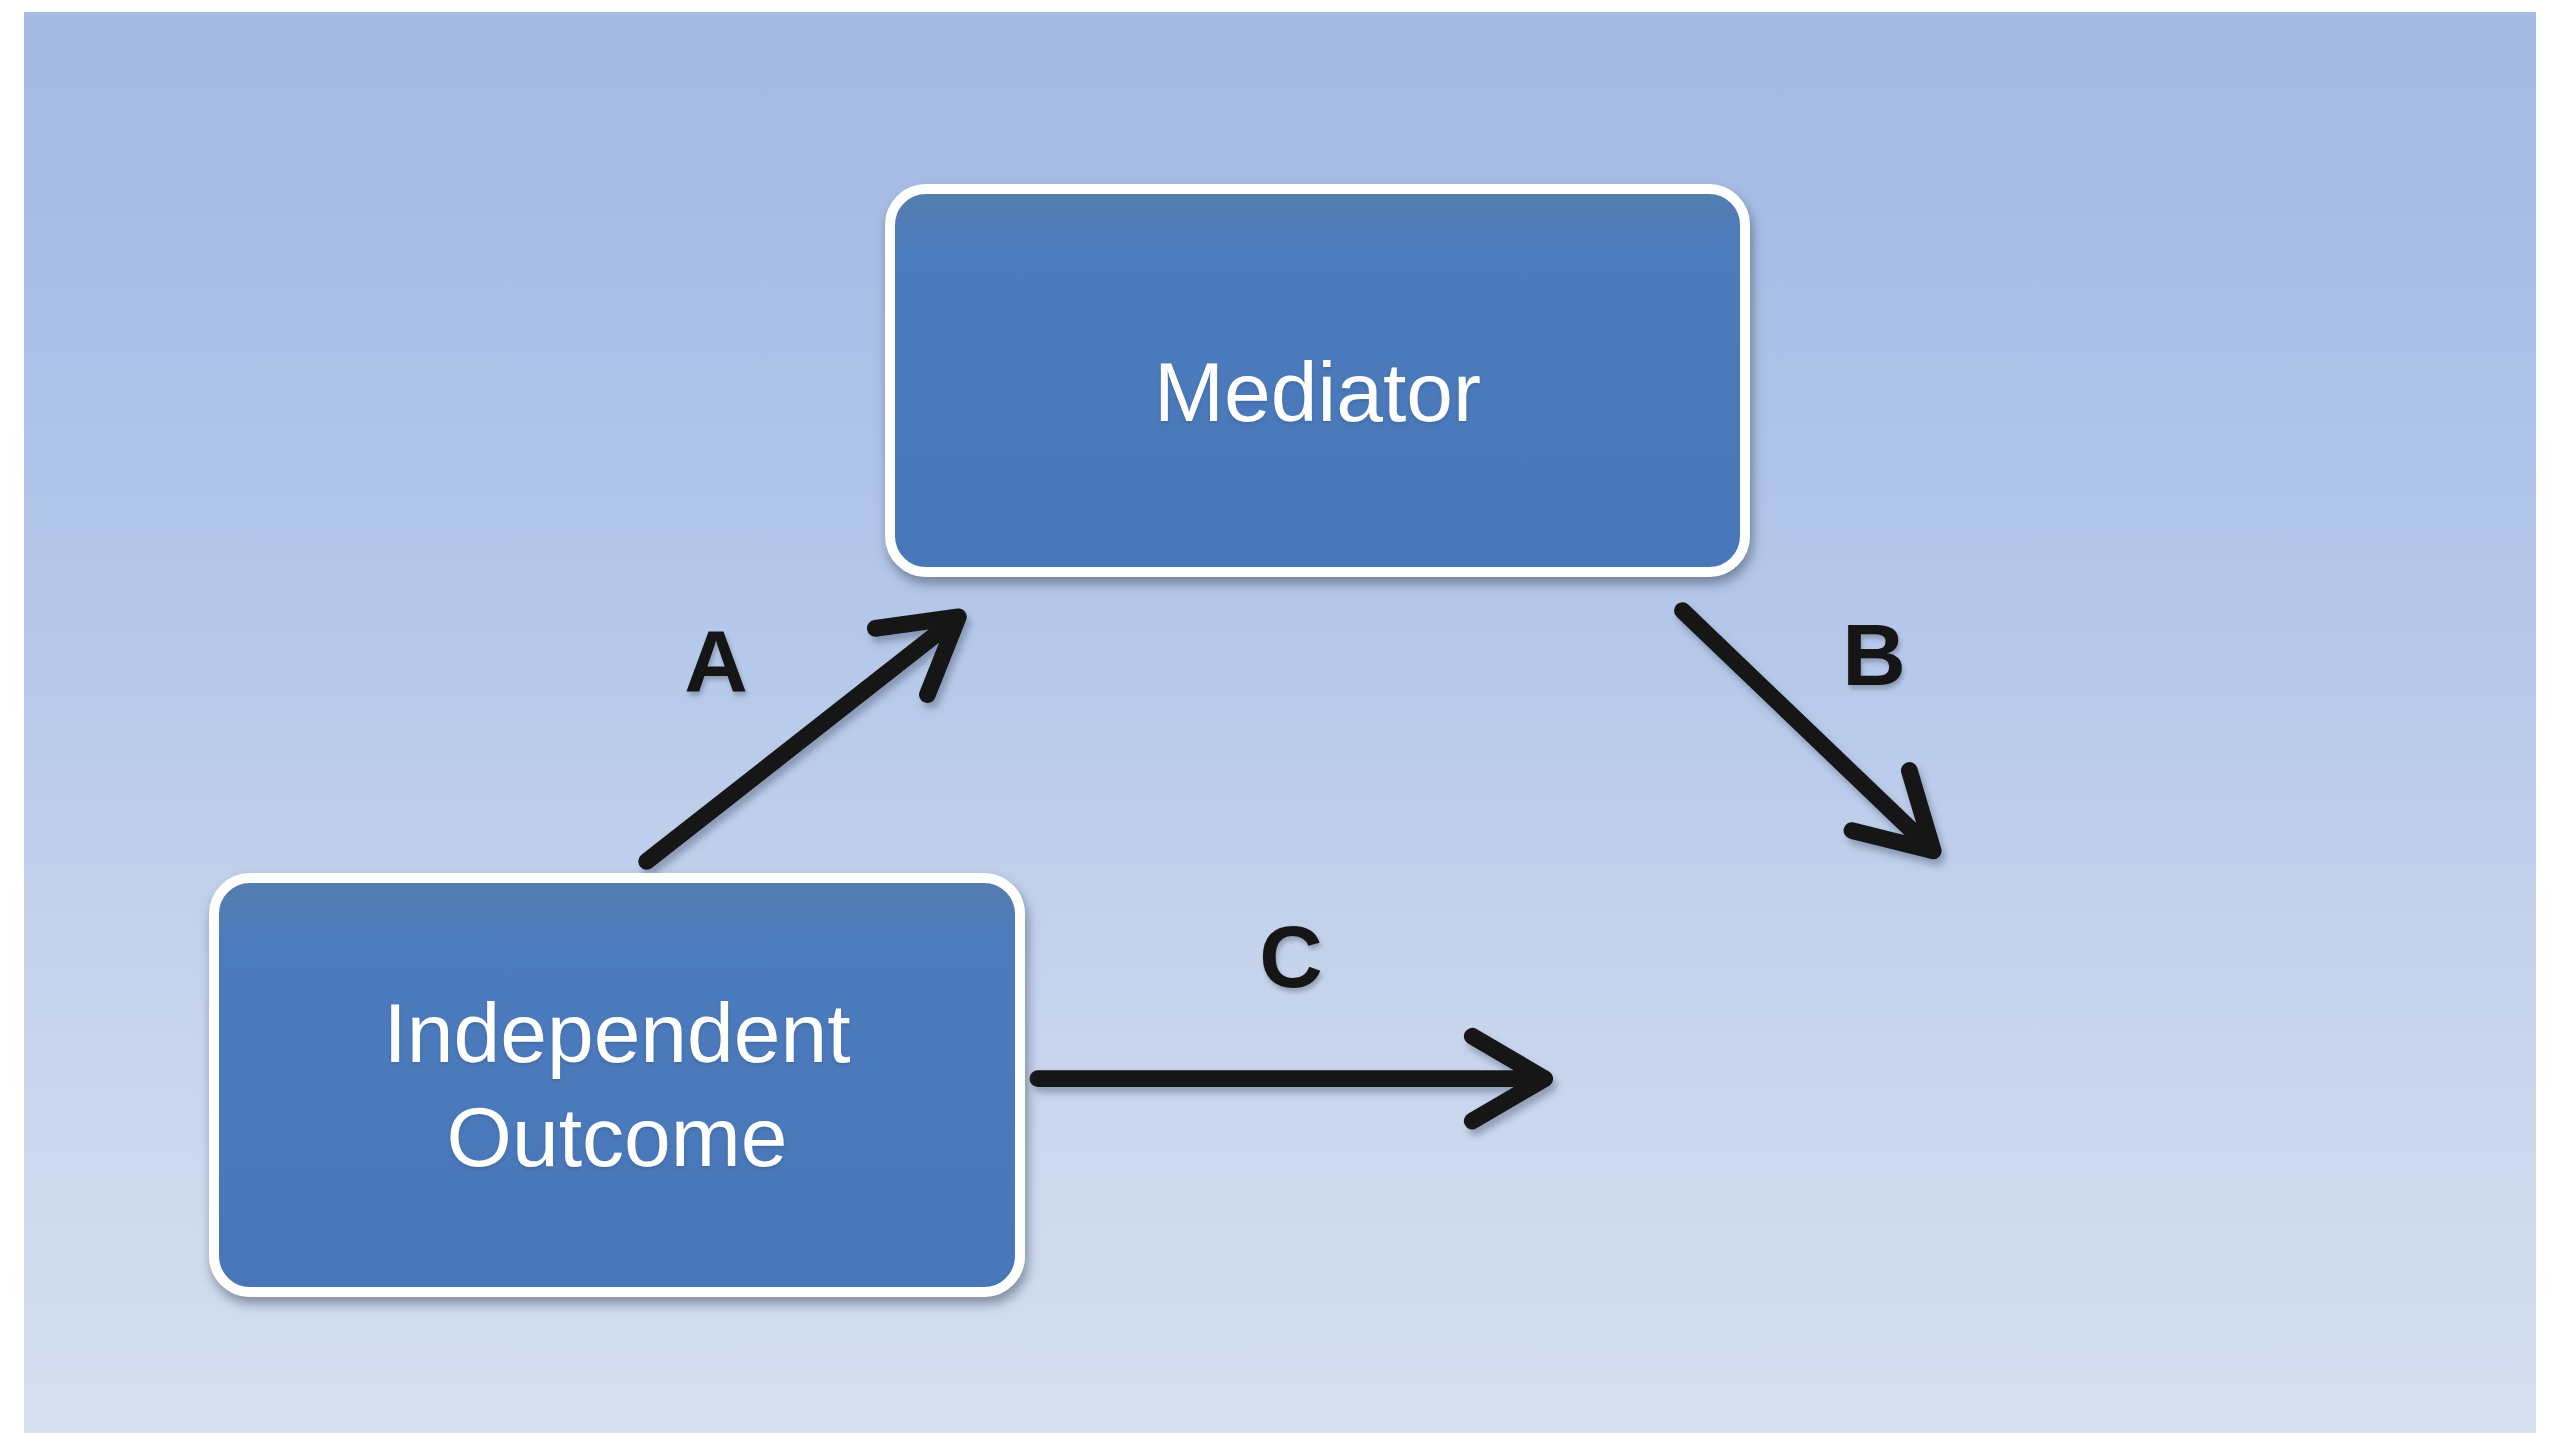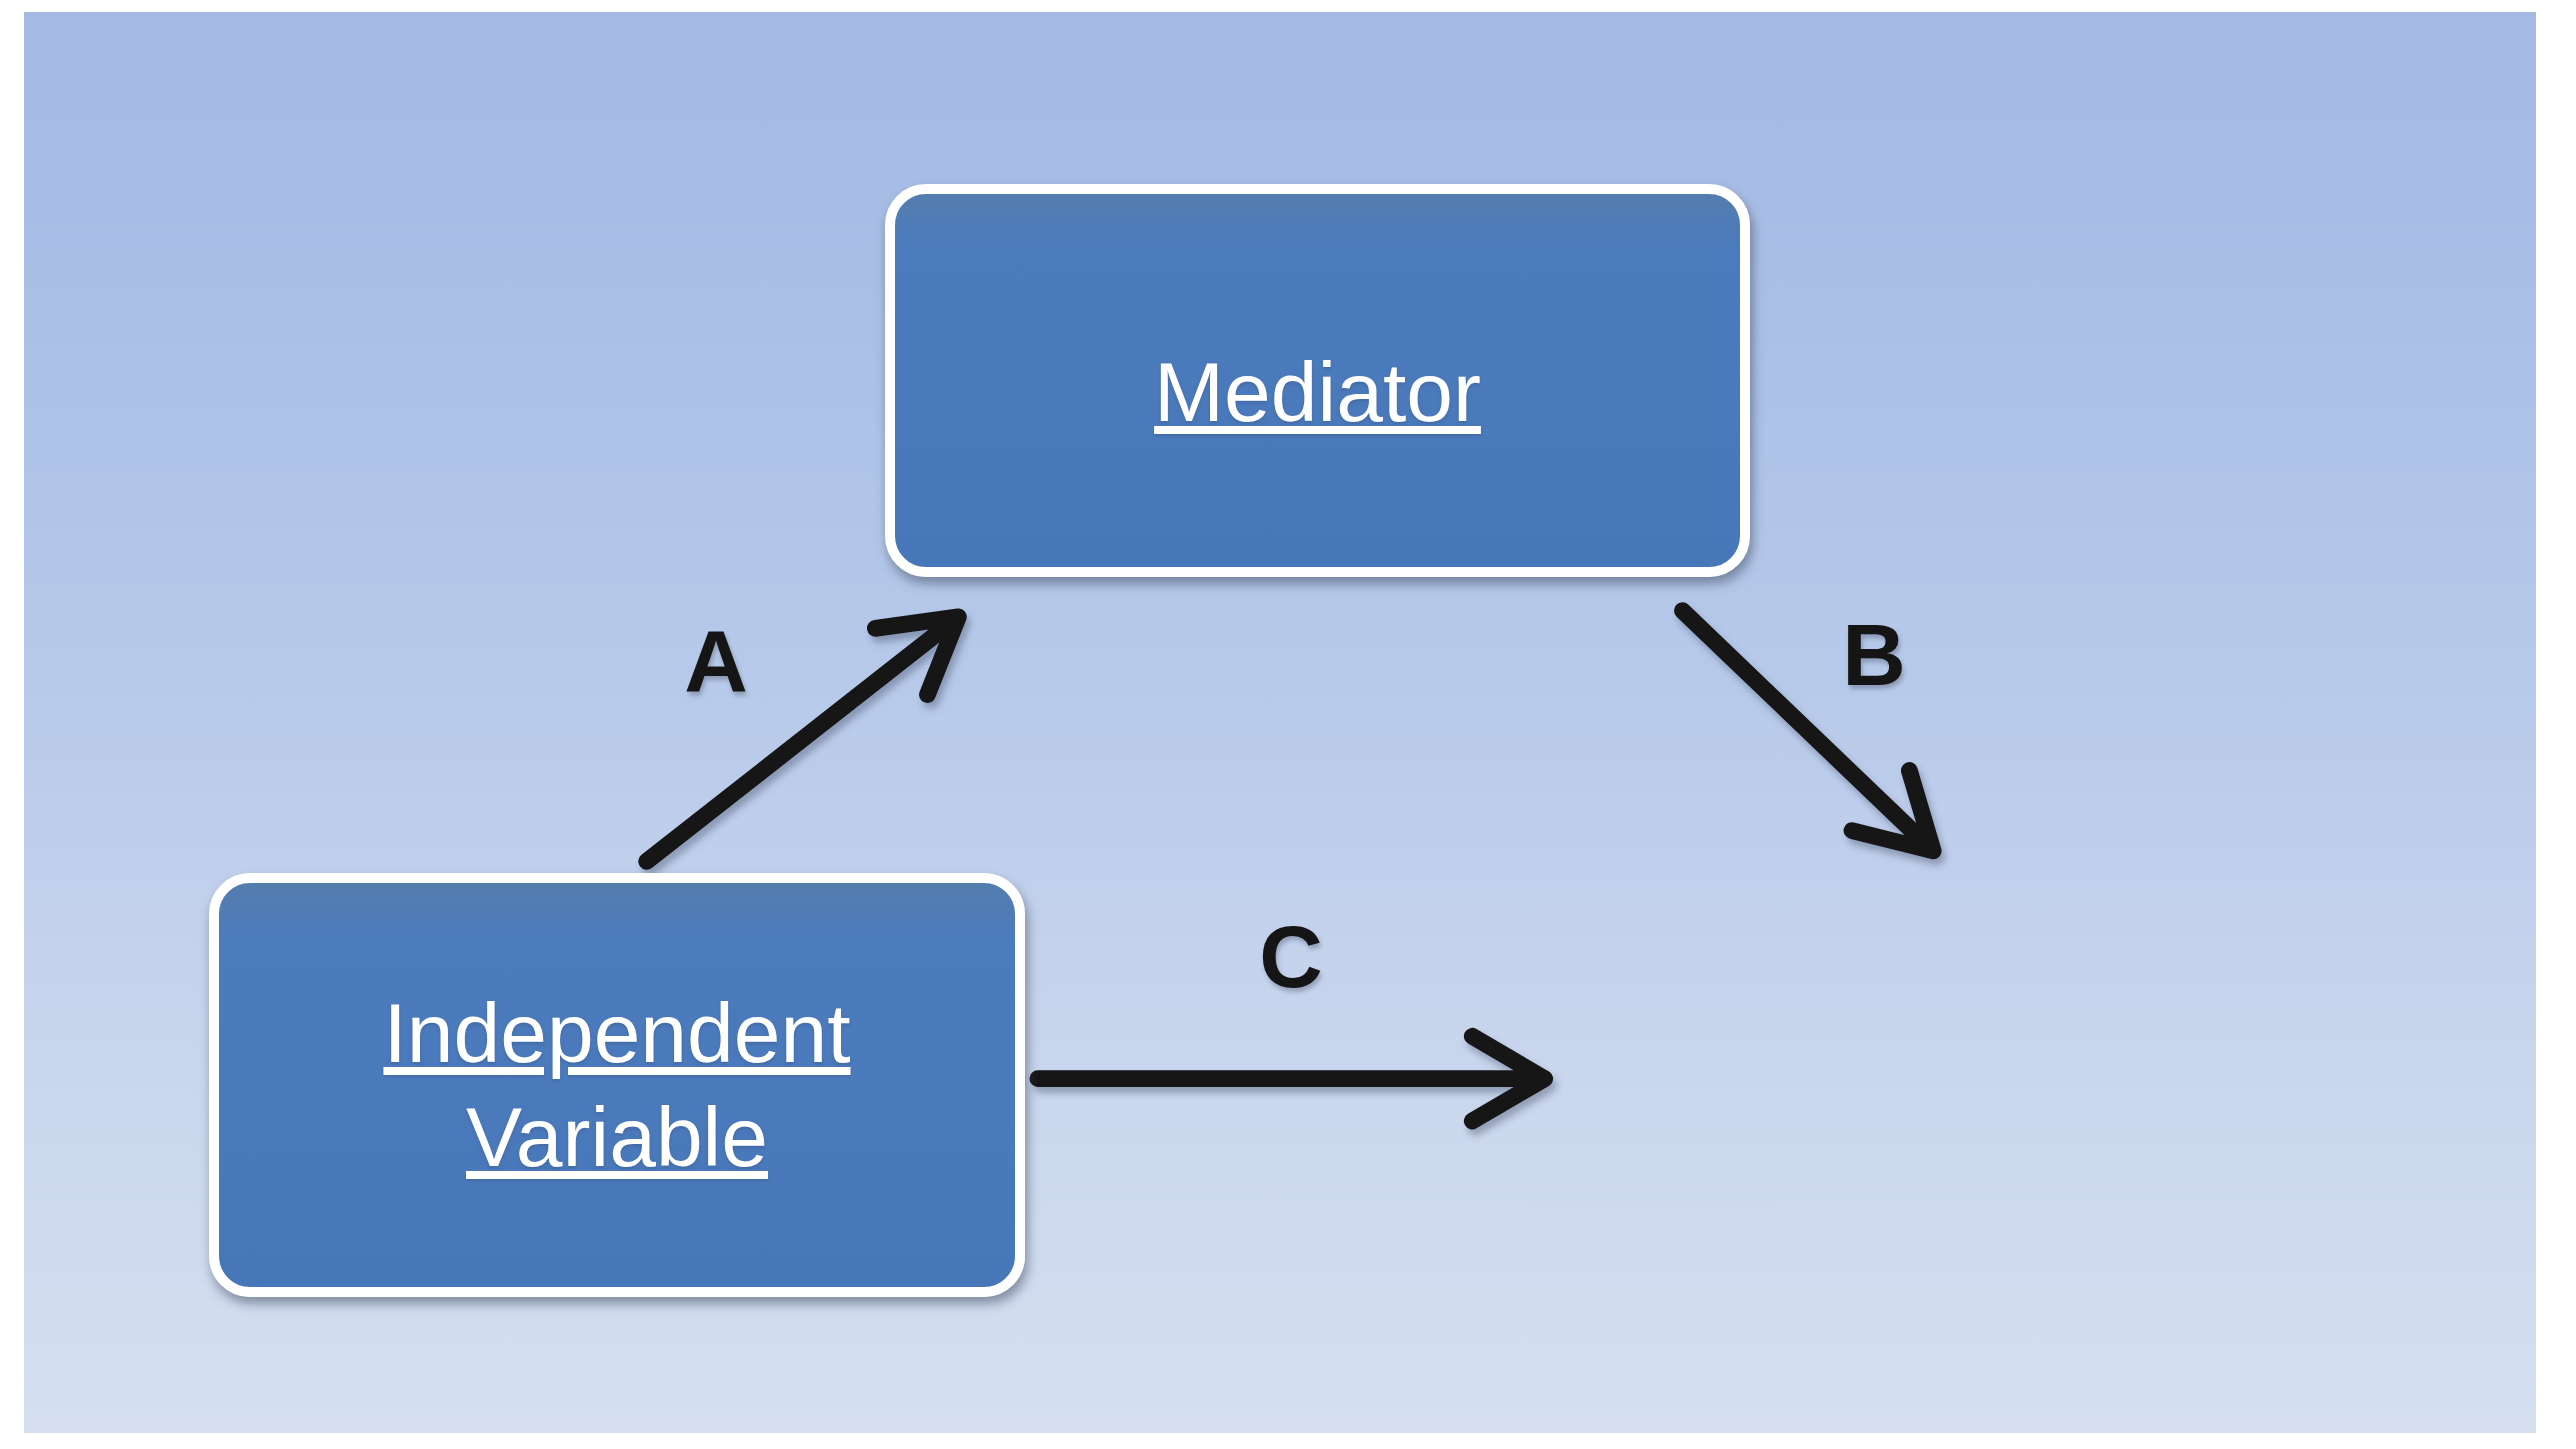--- a/index.html
+++ b/index.html
@@ -49,21 +49,20 @@
   .node--independent { left: 185px;  top: 861px;  width: 816px; height: 424px; }
   .node--outcome     { left: 1552px; top: 852px;  width: 809px; height: 427px; }
 
   .node-label {
     color: #ffffff;
     font-size: 84px;
     line-height: 1.24;
     text-align: center;
     max-width: 565px;
     text-shadow: 0 1.8px 3.5px rgba(40,60,90,0.25);
-    text-decoration: underline;
   }
   .node--mediator .node-label { margin-top: 23px; }
 
   
   .edge-label {
     position: absolute;
     transform: translate(-50%, -50%);
     color: #151515;
     font-size: 88px;
     font-weight: bold;
@@ -106,21 +105,21 @@
         <path class="arrow-path" d="M1878,678 L2162,950 M2070,927 L2162,950 L2135,859"></path>
         <path class="arrow-path" d="M1148,1208 L1722,1208 M1640,1256 L1722,1208 L1640,1160"></path>
       </g>
     </svg>
 
     <div class="node node--mediator">
       <div class="node-label">Mediator</div>
     </div>
 
     <div class="node node--independent">
-      <div class="node-label">Independent Variable</div>
+      <div class="node-label">Independent Outcome</div>
     </div>
 
 
     <div class="edge-label edge-label--a">A</div>
     <div class="edge-label edge-label--b">B</div>
     <div class="edge-label edge-label--c">C</div>
 
   </div>
 </div>
 

